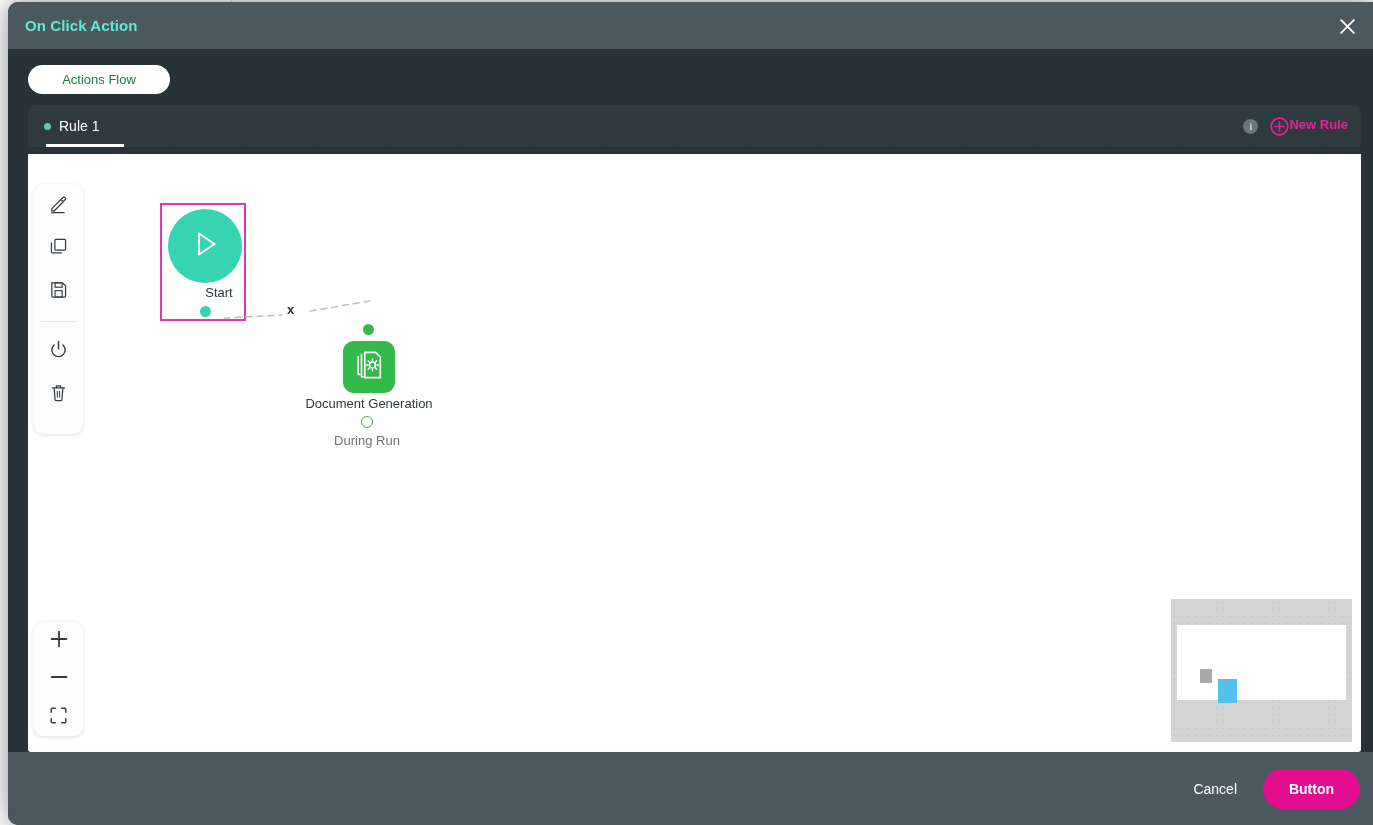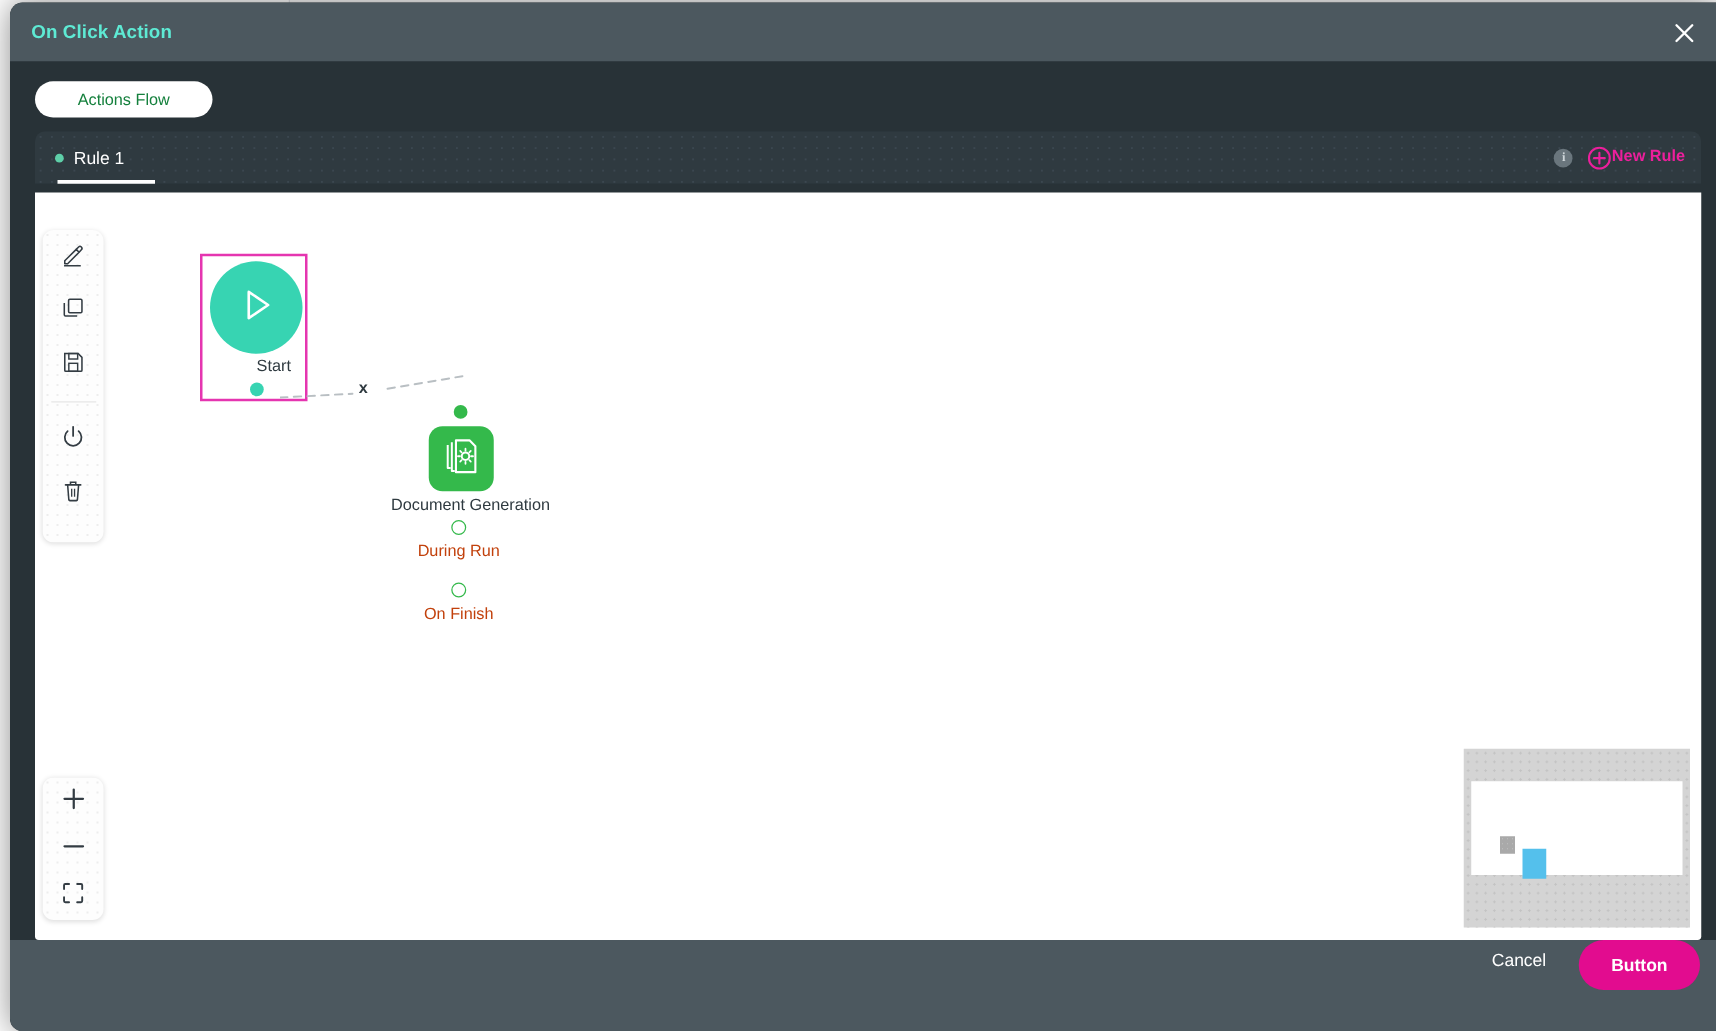--- a/index.html
+++ b/index.html
@@ -196,31 +196,31 @@
   }
   #doc-icon {
     position: absolute; left: 45px; top: 17px;
     width: 52px; height: 52px; border-radius: 11px;
     background: #34b94b;
     display: flex; align-items: center; justify-content: center;
     cursor: pointer;
   }
   #doc-label {
     position: absolute; left: 0; top: 72px; width: 142px;
-    text-align: right; font-size: 13px; color: #2f3a40;
+    text-align: center; font-size: 13px; color: #2f3a40;
     white-space: nowrap;
   }
 
   .port-group { position: absolute; width: 142px; text-align: center; }
   .port-ring {
     width: 12px; height: 12px; border-radius: 50%;
     border: 1.6px solid #34b94b; background: #ffffff;
     margin: 0 auto; cursor: pointer;
   }
-  .port-label { font-size: 13px; color: #c2410c; margin-top: 5px; }
+  .port-label { font-size: 13px; color: #737373; margin-top: 5px; }
   #port-during { left: 268px; top: 262px; }
   #port-finish { left: 268px; top: 312px; }
 
   
   #minimap {
     position: absolute; right: 9px; bottom: 10px;
     width: 181px; height: 143px;
     background-color: #d4d4d4;
     background-image: radial-gradient(#c3c3c3 0.9px, transparent 0.9px);
     background-size: 7px 7px;
@@ -243,21 +243,21 @@
     width: 19px; height: 24px;
     background: #54c0ec;
   }
 
   
   #footer {
     position: absolute; left: 0; bottom: 0;
     width: 1365px; height: 73px;
     background: #4c585f;
     border-radius: 0 0 0 10px;
-    display: flex; align-items: flex-start; justify-content: flex-end;
+    display: flex; align-items: center; justify-content: flex-end;
   }
   #cancel-btn {
     color: #ffffff; font-size: 14px; cursor: pointer;
     padding: 8px 14px; margin-right: 12px;
   }
   #apply-btn {
     width: 97px; height: 40px; margin-right: 13px;
     background: #e20c8f; color: #ffffff;
     font-size: 14px; font-weight: bold;
     border: none; border-radius: 20px;
@@ -421,24 +421,20 @@
           </svg>
         </span>
       </div>
       <div id="doc-label">Document Generation</div>
     </div>
 
     <div class="port-group" id="port-during">
       <div class="port-ring"></div>
       <div class="port-label">During Run</div>
     </div>
-    <div class="port-group" id="port-finish">
-      <div class="port-ring"></div>
-      <div class="port-label">On Finish</div>
-    </div>
 
     <div id="minimap">
       <div id="minimap-viewport">
         <div id="mm-node-a"></div>
         <div id="mm-node-b"></div>
       </div>
     </div>
   </div>
 
   <div id="footer">

